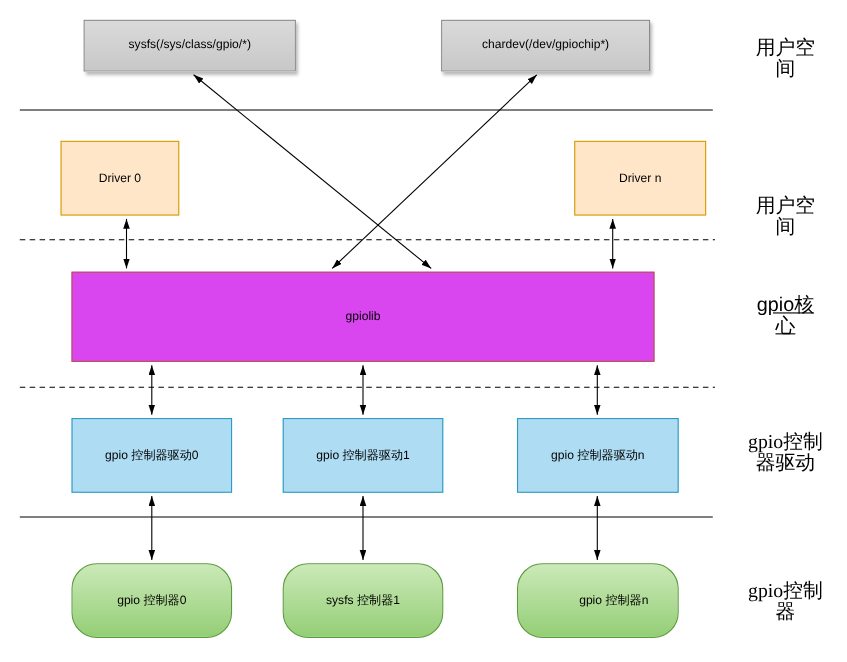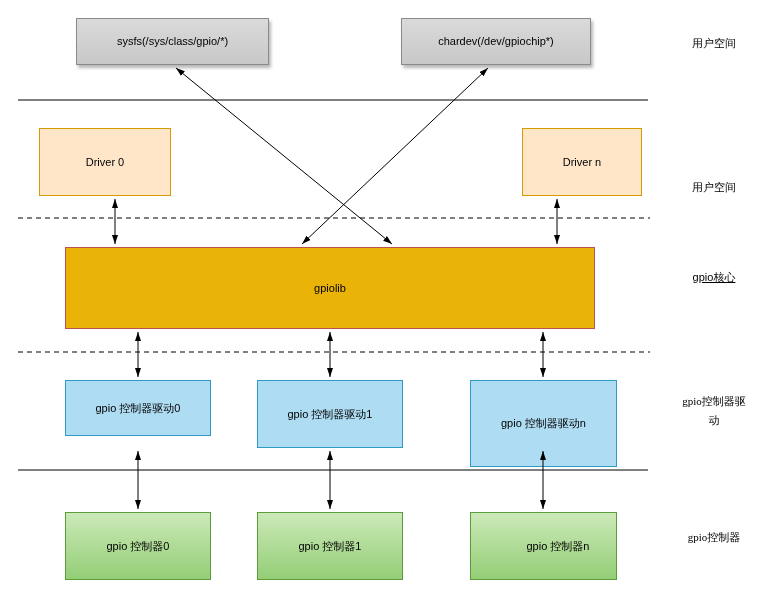--- a/index.html
+++ b/index.html
@@ -30,66 +30,67 @@
   .gray {
     background: linear-gradient(#dadada, #c8c8c8);
     border-color: #8a8a8a;
     box-shadow: 2px 3px 3px rgba(0,0,0,0.28);
   }
   .orange {
     background: #ffe6c9;
     border-color: #d79b00;
   }
   .red {
-    background: #eab308;
+    background: #d946ef;
     border-color: #b85450;
   }
   .blue {
     background: #aedcf2;
     border-color: #2e9bc4;
   }
   .green {
     background: linear-gradient(#cbe9b8, #94ce76);
     border-color: #5b9c3c;
+    border-radius: 23px;
   }
   .layer-label {
     position: absolute;
     left: 680px;
     width: 68px;
-    font-size: 11px;
+    font-size: 18px;
     line-height: 19px;
     text-align: center;
     color: #000;
   }
   svg.overlay {
     position: absolute;
     left: 0;
     top: 0;
     pointer-events: none;
   }
 </style>
 </head>
 <body>
 
 <div class="canvas">
 
   <div class="box gray" style="left:76px; top:18px; width:193px; height:47px;">sysfs(/sys/class/gpio/*)</div>
   <div class="box gray" style="left:401px; top:18px; width:190px; height:47px;">chardev(/dev/gpiochip*)</div>
 
-  <div class="box orange" style="left:39px; top:128px; width:132px; height:68px;">Driver 0</div>
+  <div class="box orange" style="left:55px; top:128px; width:108px; height:68px;">Driver 0</div>
   <div class="box orange" style="left:522px; top:128px; width:120px; height:68px;">Driver n</div>
 
   <div class="box red" style="left:65px; top:247px; width:530px; height:82px;">gpiolib</div>
 
-  <div class="box blue" style="left:65px; top:380px; width:146px; height:56px;">gpio 控制器驱动0</div>
+  <div class="box blue" style="left:65px; top:380px; width:146px; height:68px;">gpio 控制器驱动0</div>
   <div class="box blue" style="left:257px; top:380px; width:146px; height:68px;text-align:right;">gpio 控制器驱动1</div>
-  <div class="box blue" style="left:470px; top:380px; width:147px; height:87px;">gpio 控制器驱动n</div>
+  <div class="box blue" style="left:470px; top:380px; width:147px; height:68px;">gpio 控制器驱动n</div>
 
   <div class="box green" style="left:65px; top:512px; width:146px; height:68px;">gpio 控制器0</div>
-  <div class="box green" style="left:257px; top:512px; width:146px; height:68px;">gpio 控制器1</div>
+  <div class="box green" style="left:257px; top:512px; width:146px; height:68px;">sysfs 控制器1</div>
   <div class="box green" style="left:470px; top:512px; width:147px; height:68px;padding-left:31px;">gpio 控制器n</div>
 
   <div class="layer-label" style="top:34px;">用户空间</div>
   <div class="layer-label" style="top:178px;">用户空间</div>
   <div class="layer-label" style="top:268px;text-decoration:underline;">gpio核心</div>
   <div class="layer-label" style="top:392px;font-family:Liberation Serif, serif;">gpio控制器驱动</div>
   <div class="layer-label" style="top:528px;font-family:Liberation Serif, serif;">gpio控制器</div>
 
   <svg class="overlay" width="770" height="602">
     <defs>

